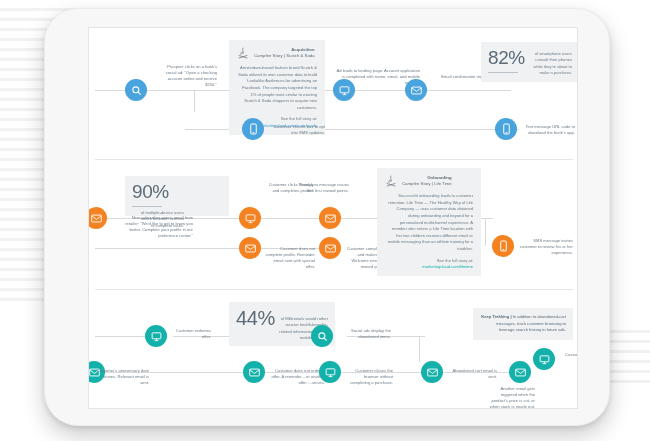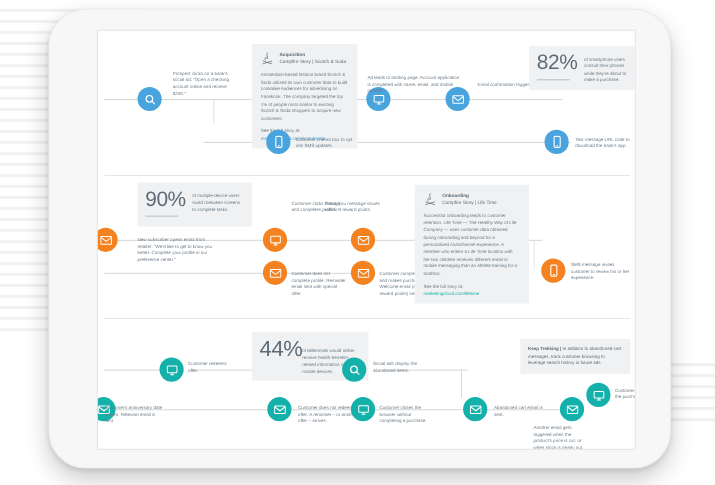--- a/index.html
+++ b/index.html
@@ -27,21 +27,21 @@
     border: 1px solid #ececed;
   }
   .screen {
     position: absolute; left: 43px; top: 18px;
     width: 490px; height: 382px;
     background: #ffffff;
     border: 1px solid #e4e4e4;
     overflow: hidden;
   }
 
-  .row { position: absolute; left: 0; width: 490px; }
+  .row { position: absolute; left: 0; width: 490px; text-align: right; }
   .row-sep { position: absolute; left: 6px; width: 478px; height: 1px; background: #e6e6e6; }
 
   
   .rail { position: absolute; background: #d9d9d9; height: 1px; }
   .curve { position: absolute; border: 1px solid #d9d9d9; border-left: none; border-top: none; background: none; }
   .curve-tr { position: absolute; border: 1px solid #d9d9d9; border-right: none; border-bottom: none; background: none; }
 
   
   .node {
     position: absolute; border-radius: 50%;
@@ -209,21 +209,21 @@
 
       <div class="row" style="top:132px;height:128px;">
 
         <div class="rail" style="left:6px;  top:58px; width:150px;"></div>
         <div class="rail" style="left:172px;top:58px; width:64px;"></div>
         <div class="rail" style="left:252px;top:58px; width:152px;"></div>
         <div class="rail" style="left:6px;  top:88px; width:150px;"></div>
         <div class="rail" style="left:172px;top:88px; width:64px;"></div>
         <div class="curve-tr" style="left:396px;top:58px;width:18px;height:28px;border-radius:0 14px 0 0;border-top:none;"></div>
 
-        <div class="stat" style="left:36px;top:6px;width:104px;height:40px;">
+        <div class="stat" style="left:36px;top:16px;width:104px;height:40px;flex-direction:column;">
           <div>
             <div class="stat-num">90%</div>
             <div class="stat-rule"></div>
           </div>
           <div class="stat-txt" style="width:46px;">of multiple-device users switch between screens to complete tasks.</div>
         </div>
 
         <div class="node n-orange" style="left:-4px;top:47px;width:22px;height:22px;">
           <svg width="11" height="9" viewBox="0 0 24 18" fill="none" stroke="#fff" stroke-width="2">
             <rect x="1.5" y="1.5" width="21" height="15" rx="1.5"></rect>

